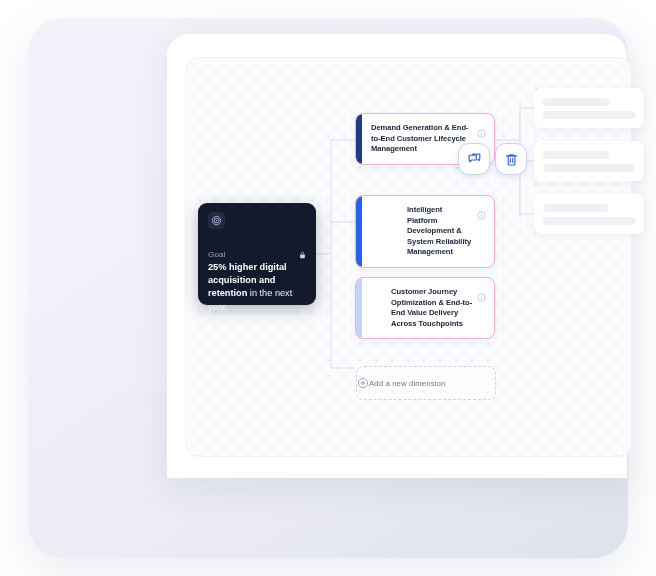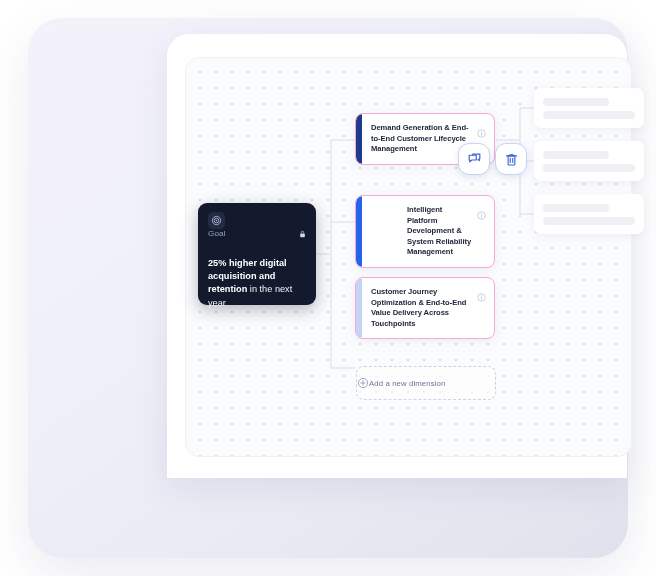--- a/index.html
+++ b/index.html
@@ -76,30 +76,30 @@
     box-shadow: 0 5px 16px rgba(20,26,48,0.30);
   }
   #goal-icon-box {
     width: 17px; height: 17px;
     border-radius: 5px;
     background: #222b42;
     display: flex; align-items: center; justify-content: center;
   }
   #goal-meta {
     display: flex; align-items: center; justify-content: space-between;
-    margin-top: 0;
+    margin-top: 21px;
     gap: 36px;
   }
   #goal-label {
     font-size: 8px;
     color: #9aa6c4;
     letter-spacing: .2px;
   }
   #goal-text {
-    margin-top: 19px;
+    margin-top: 2px;
     font-size: 9.2px;
     line-height: 13.2px;
     color: #f2f5fb;
     font-weight: 400;
   }
   #goal-text b { font-weight: 700; color: #ffffff; }
 
   
   .node-card {
     position: absolute;
@@ -128,21 +128,21 @@
     font-size: 7.6px;
     line-height: 10.6px;
     font-weight: 700;
     color: #1c2338;
     letter-spacing: -.05px;
   }
   .info-icon { flex: 0 0 9px; margin-top: 1px; }
 
   #node-0 { left: 355px; top: 113px; }
   #node-1 { left: 355px; top: 195px; gap: 36px; }
-  #node-2 { left: 355px; top: 277px; }
+  #node-2 { left: 355px; top: 277px; gap: 20px; }
 
   
   #node-toolbar {
     position: absolute;
     left: 458px;
     top: 143px;
     display: flex;
     gap: 5px;
   }
   .tool-btn {

